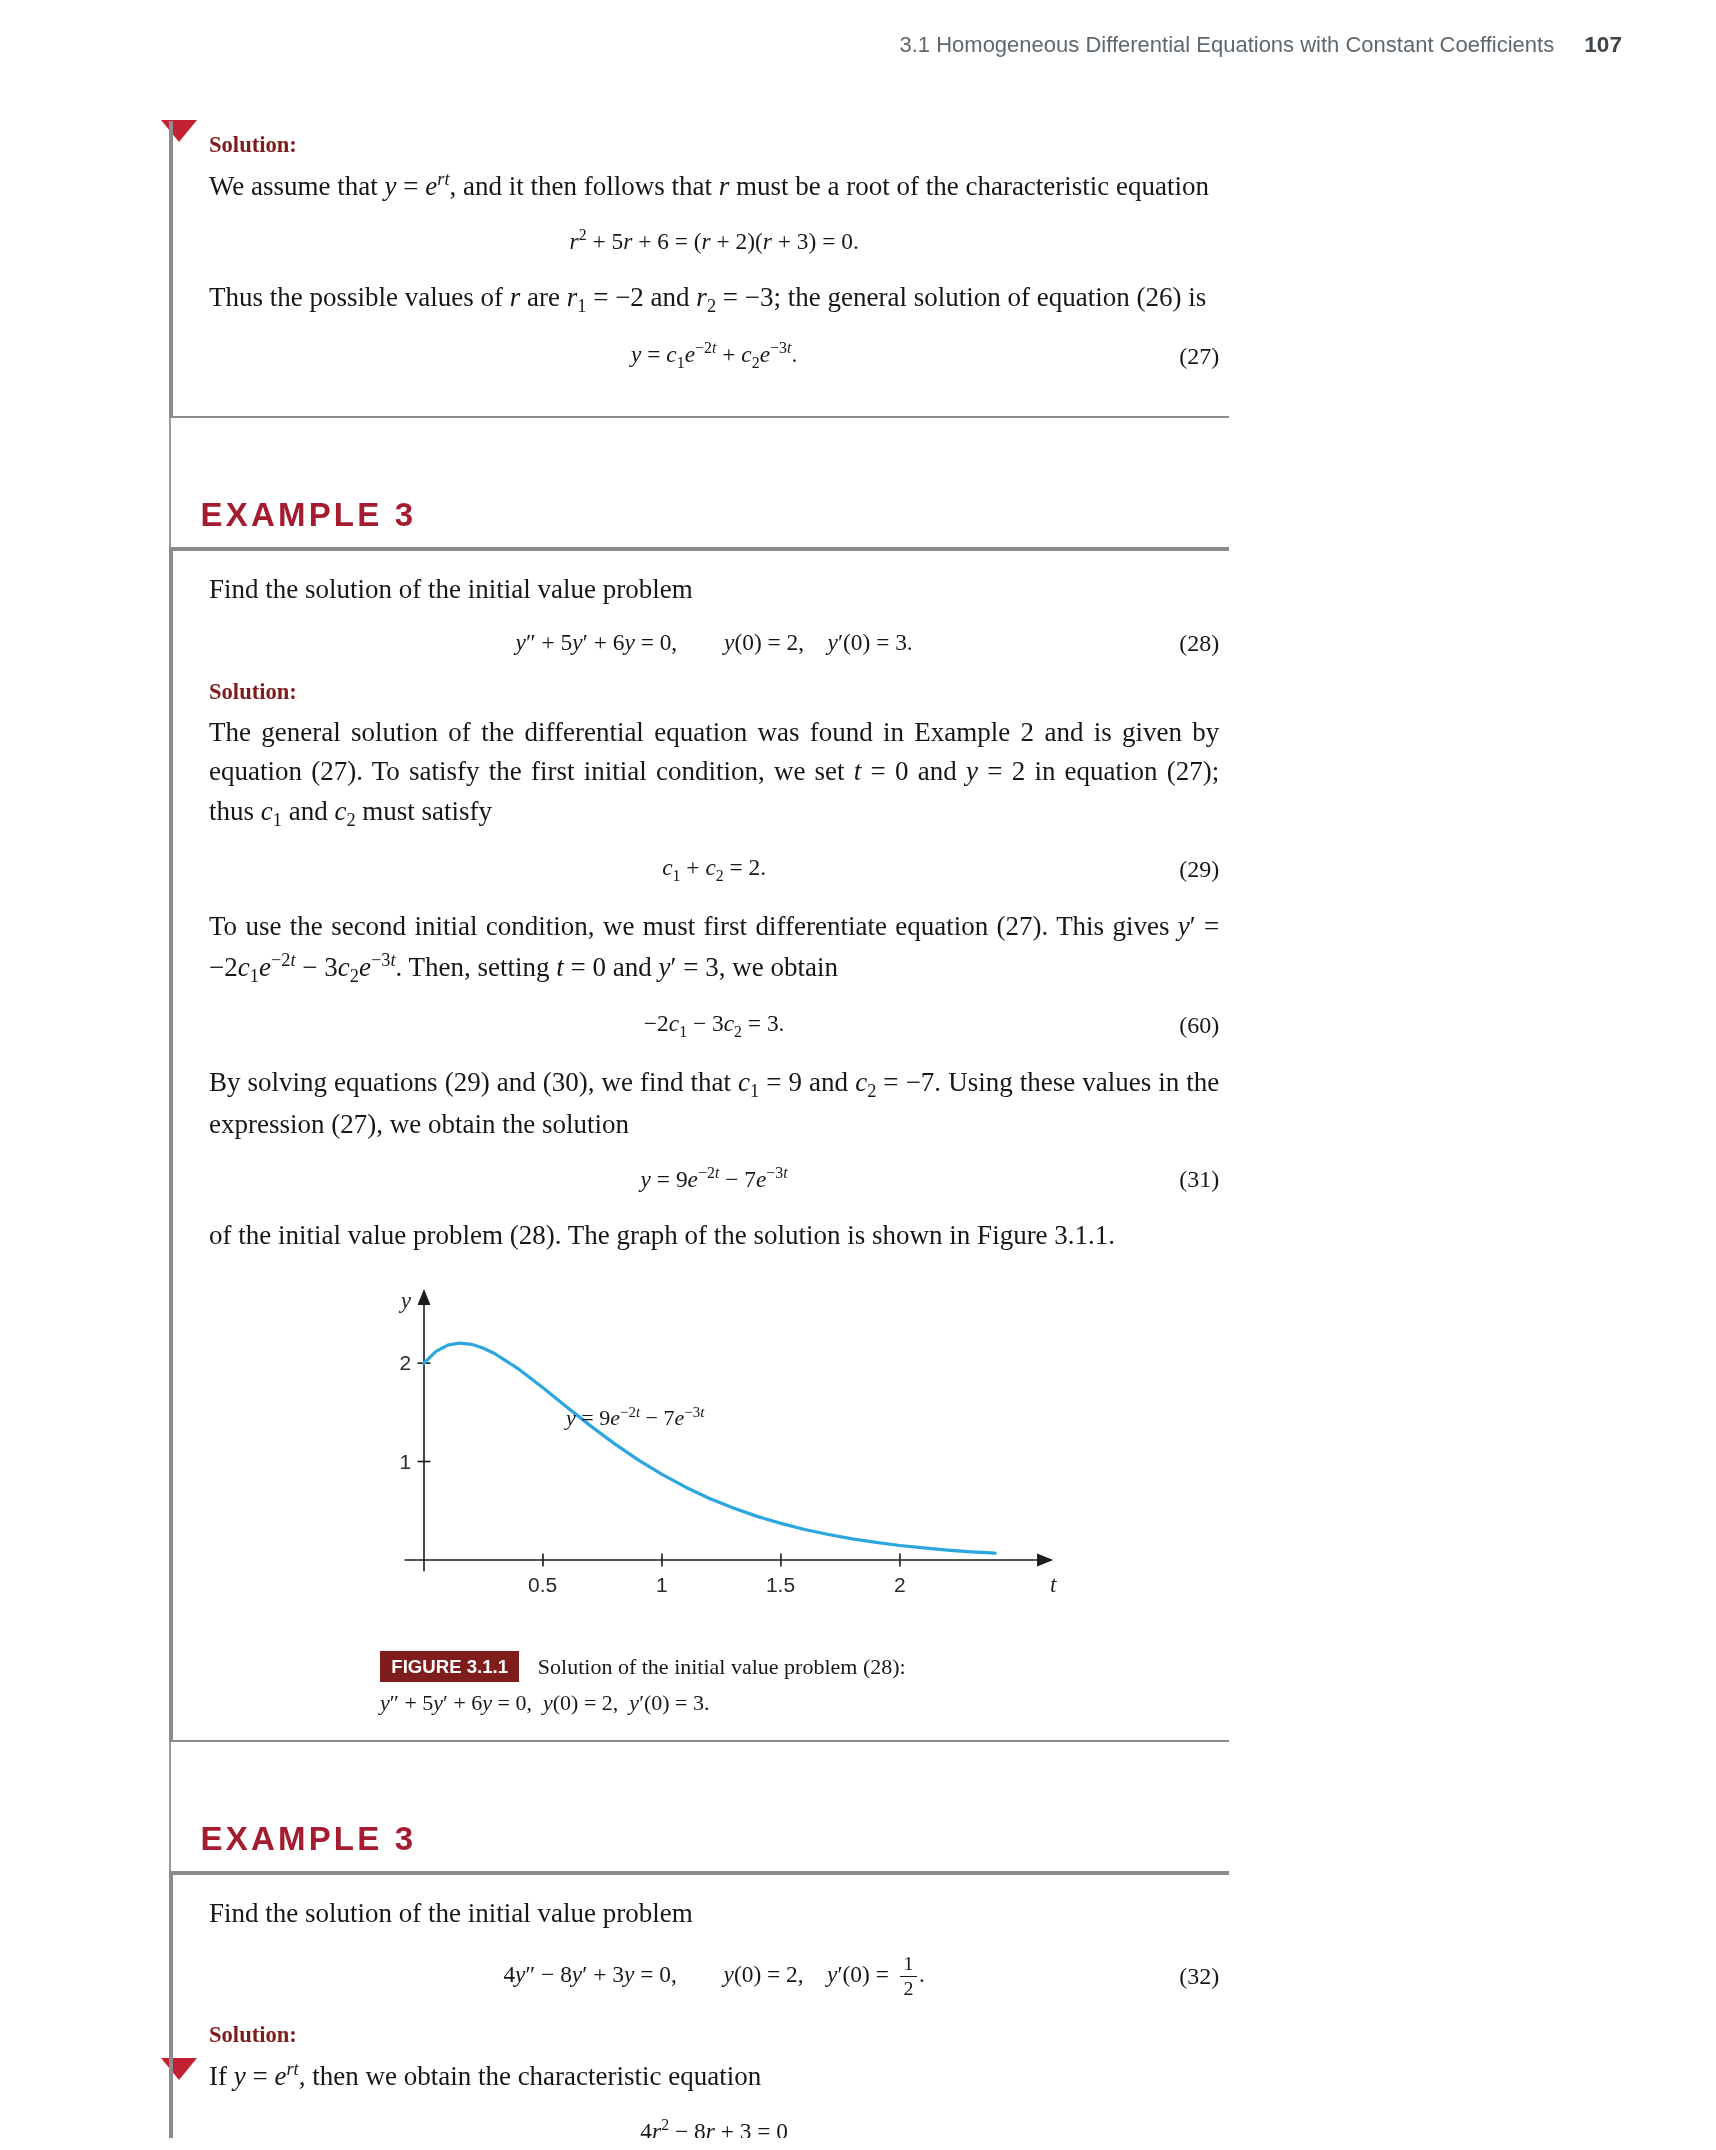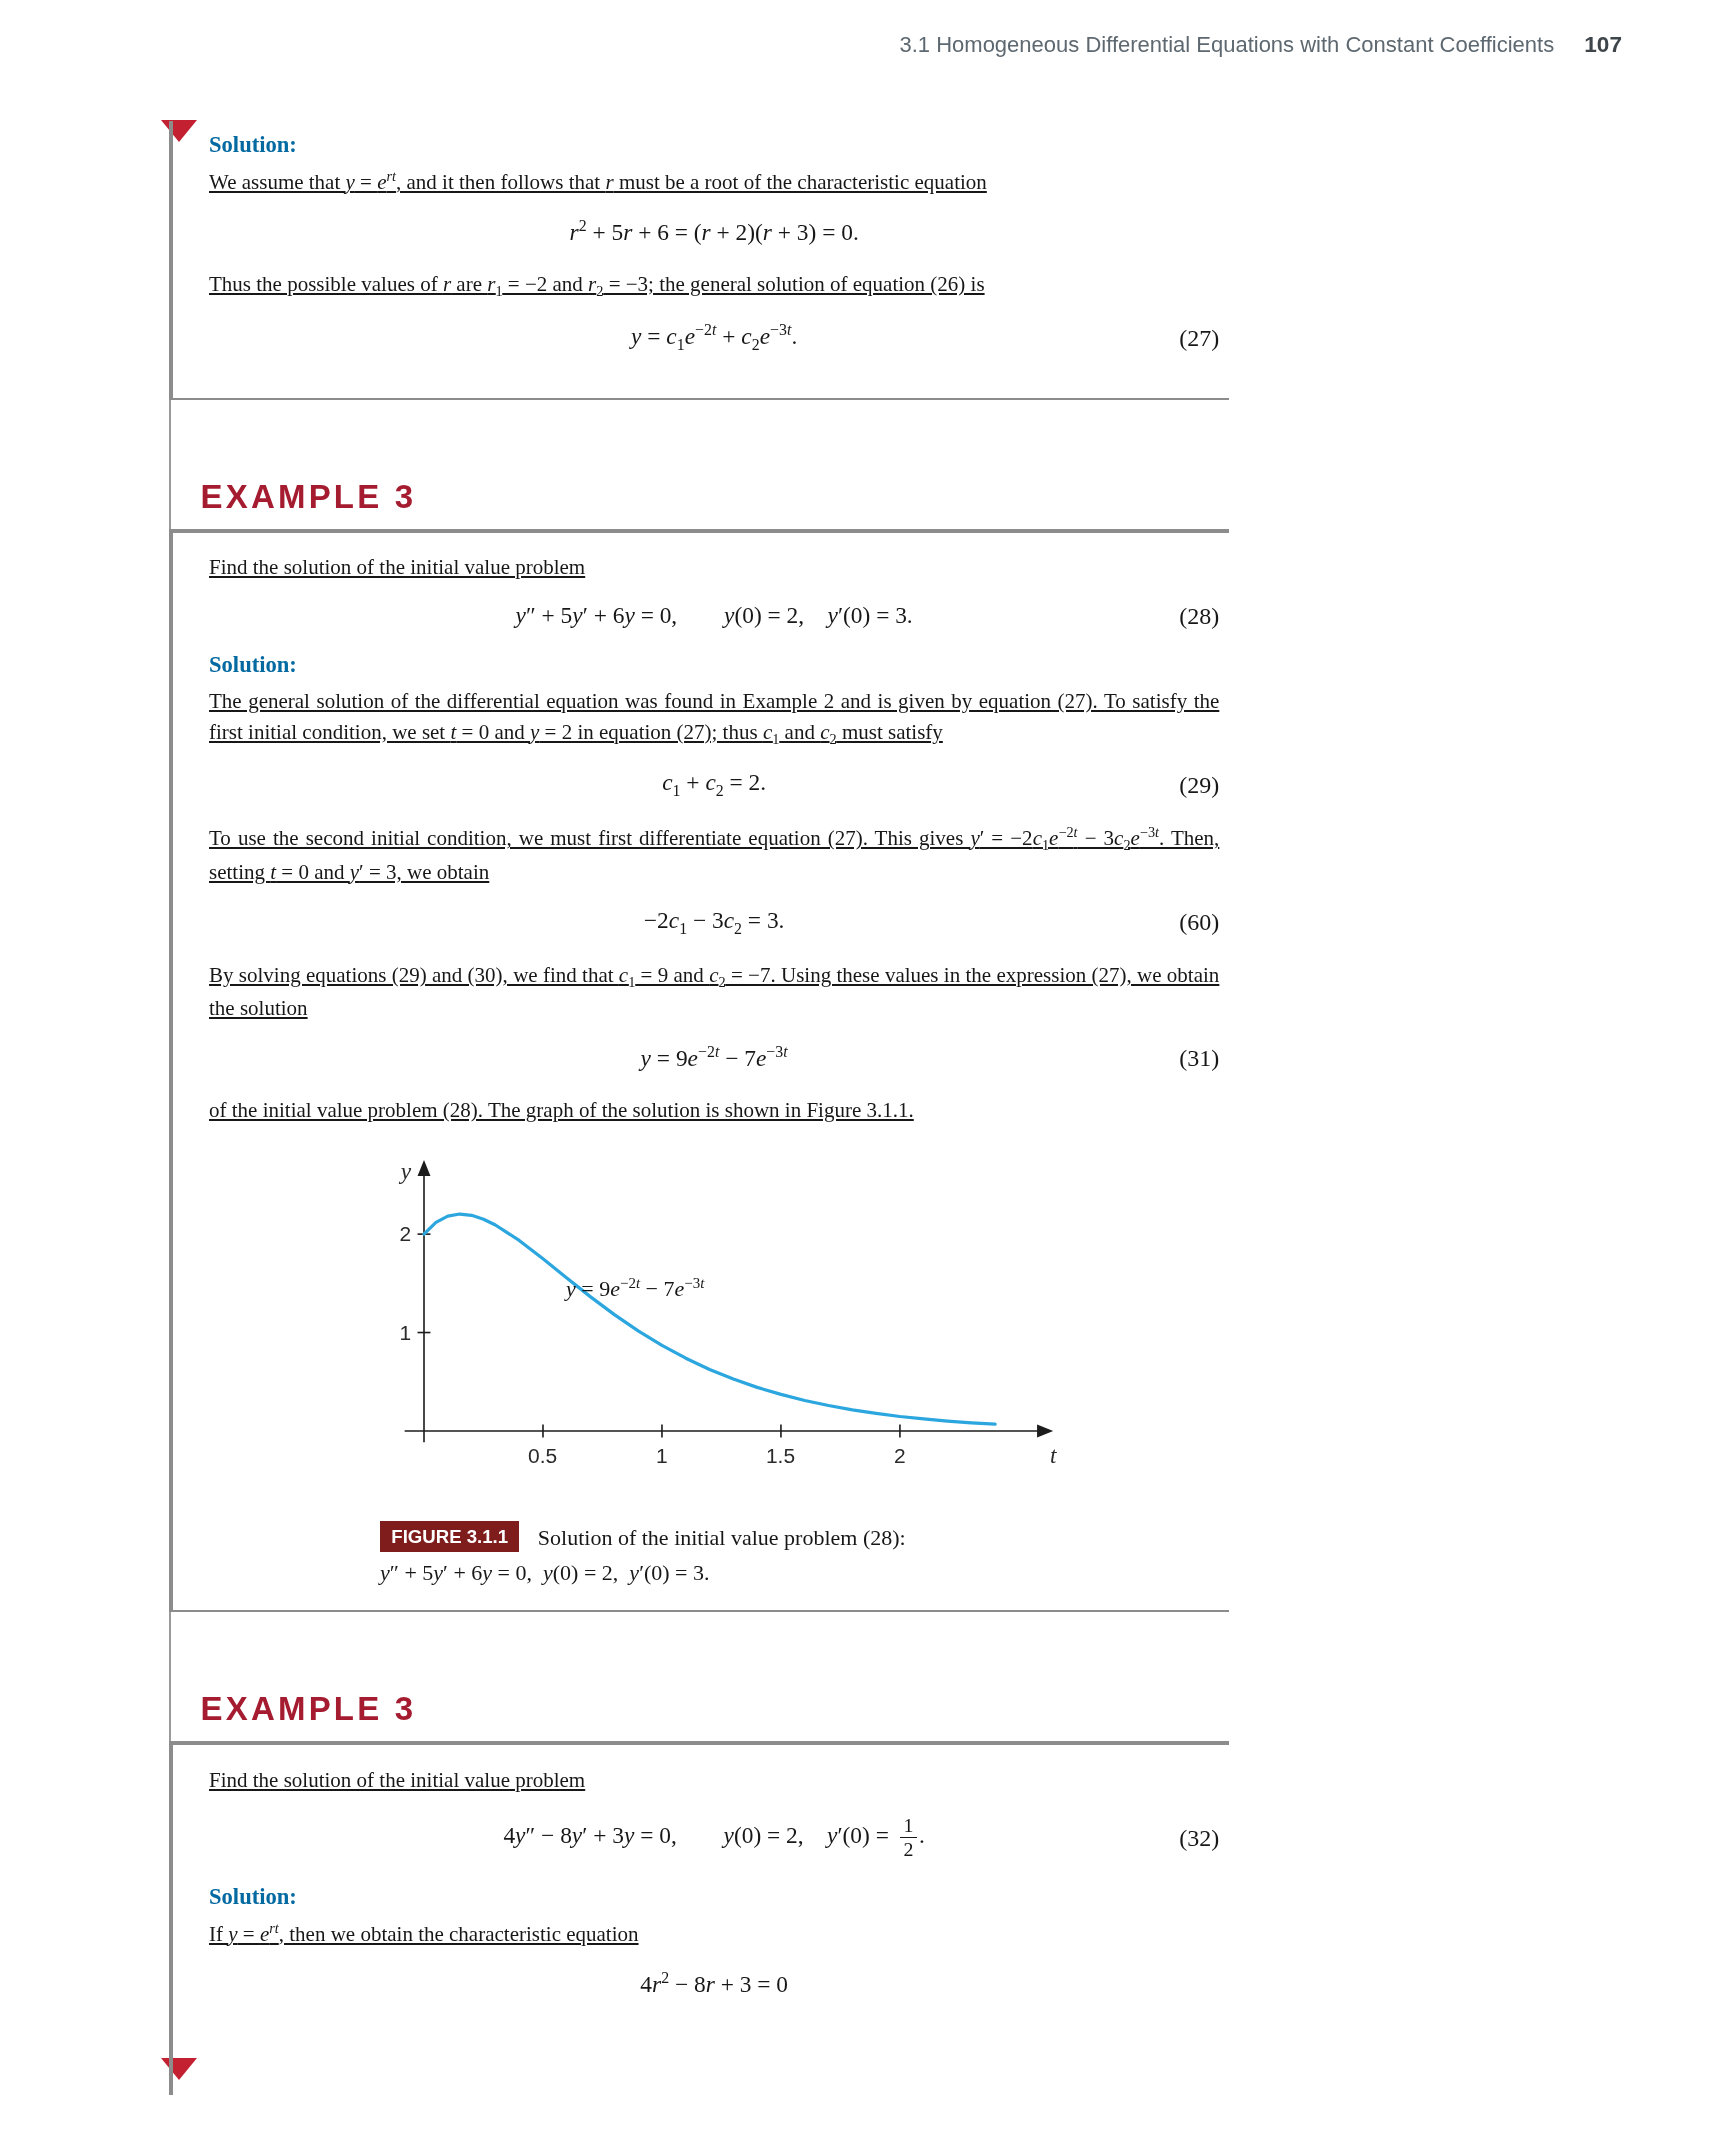--- a/index.html
+++ b/index.html
@@ -32,24 +32,24 @@
   .top-block { border-bottom:2.4px solid #8c8c8c; padding:4.8px 9.7px 21px 36px; }
   .ex-block { border-top:4px solid #8c8c8c; border-bottom:2.4px solid #8c8c8c; padding:19.4px 9.7px 24px 36px; }
   .ex-block.ex4 { border-bottom:none; min-height:354px; }
 
   .ex-heading {
     font-family:"Liberation Sans", sans-serif; font-weight:bold;
     font-size:33px; letter-spacing:3.2px; color:#a51c30;
     margin:78px 0 13px 31.5px;
   }
 
-  .sol-label { font-weight:bold; color:#0369a1; font-size:22.6px; margin:6.5px 0 8px 0; }
+  .sol-label { font-weight:bold; color:#7f1d1d; font-size:22.6px; margin:6.5px 0 8px 0; }
 
   .para {
-    font-size:21px; line-height:1.47; margin:0 0 4.8px 0; text-align:justify;text-decoration:underline;
+    font-size:27px; line-height:1.47; margin:0 0 4.8px 0; text-align:justify;
   }
 
   .eqrow { position:relative; text-align:center; font-size:23.4px; margin:19.4px 0 22.6px 0; }
   .eqrow .eqnum { position:absolute; right:0; top:50%; transform:translateY(-50%); font-size:24px; }
   sup { font-size:0.68em; }
   sub { font-size:0.68em; }
 
   .frac { display:inline-block; vertical-align:middle; text-align:center; line-height:1.1; font-size:0.85em; margin:0 1.6px 0 4.8px; }
   .frac .fnum { display:block; border-bottom:1.6px solid #171717; padding:0 4px 0.8px 4px; }
   .frac .fden { display:block; padding:0.8px 4px 0 4px; }

